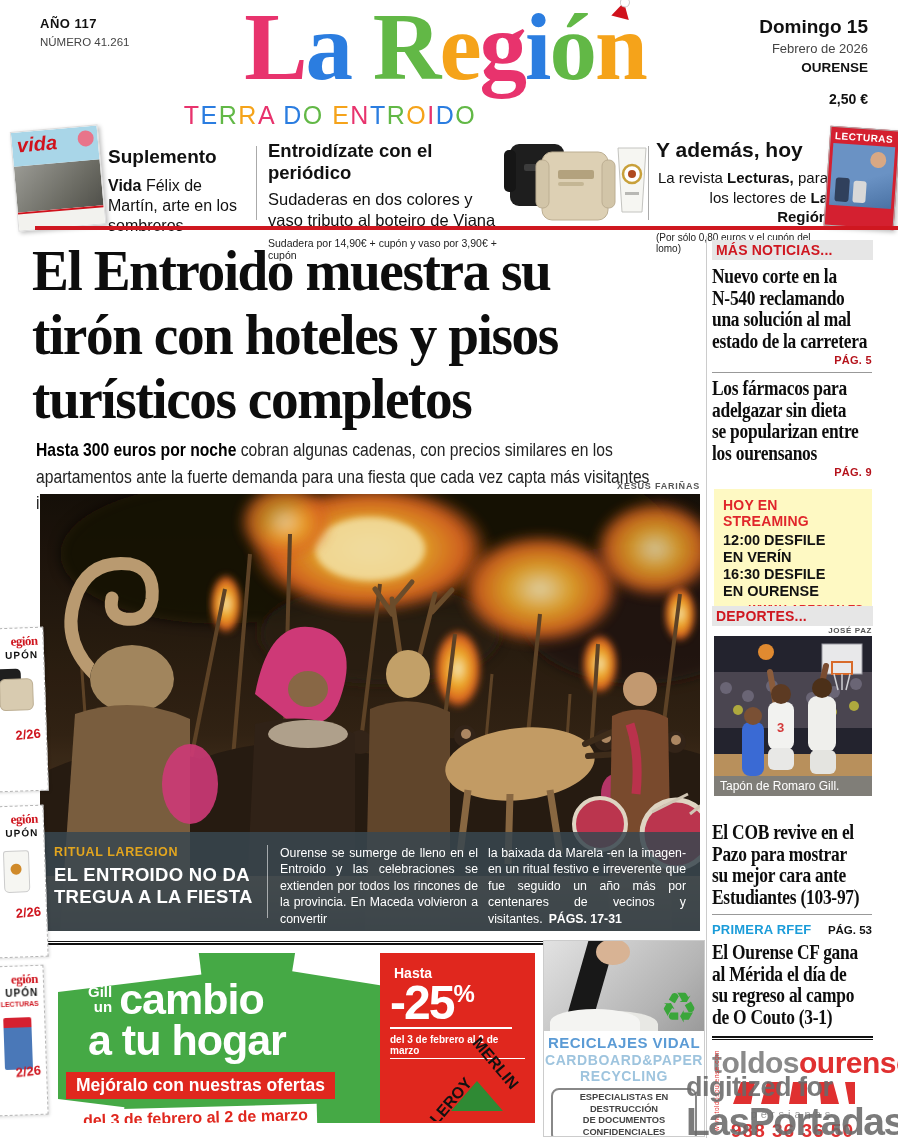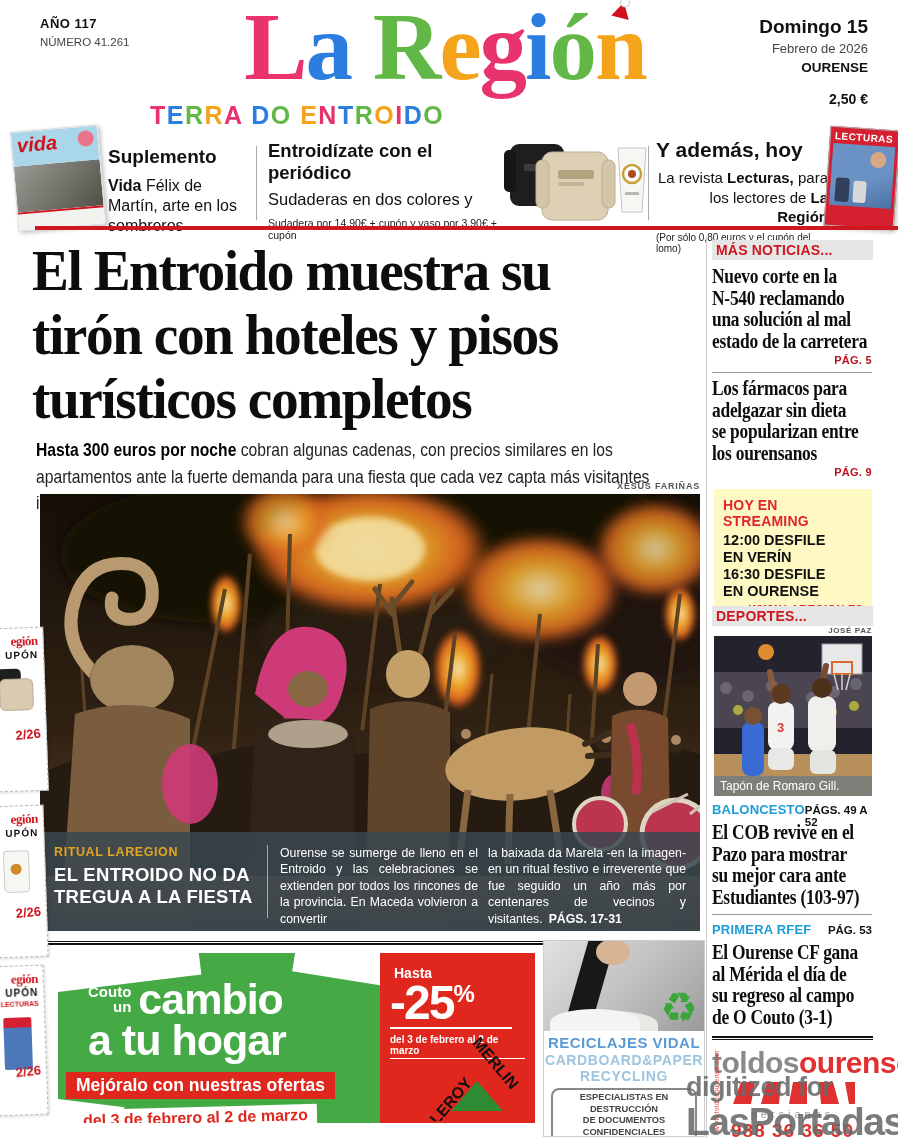--- a/index.html
+++ b/index.html
@@ -10,21 +10,21 @@
   
   .meta-left{left:40px;top:16px;}
   .meta-left .l1{font-size:13px;font-weight:bold;letter-spacing:.5px;}
   .meta-left .l2{font-size:11.5px;color:#444;margin-top:5px;}
   .masthead{left:140px;top:0;width:610px;text-align:center;
             font-family:"Liberation Serif","DejaVu Serif",serif;font-weight:bold;
             font-size:95px;line-height:1.0;letter-spacing:-2px;}
   .hat{left:613px;top:2px;width:0;height:0;border-left:9px solid transparent;
        border-right:9px solid transparent;border-bottom:16px solid #d0121c;transform:rotate(14deg);}
   .hat:after{content:"";position:absolute;left:-4px;top:-5px;width:8px;height:8px;border-radius:50%;background:#fff;border:1px solid #ccc;}
-  .tagline{left:150px;top:101px;width:360px;text-align:left;font-weight:bold;
+  .tagline{left:150px;top:101px;width:360px;text-align:center;font-weight:normal;
            font-size:25px;letter-spacing:1.5px;}
   .meta-right{right:30px;top:16px;text-align:right;}
   .meta-right .d1{font-size:19px;font-weight:bold;}
   .meta-right .d2{font-size:13px;color:#444;margin-top:3px;}
   .meta-right .d3{font-size:13.5px;font-weight:bold;margin-top:4px;}
   .meta-right .d4{font-size:14px;font-weight:bold;margin-top:16px;}
 
   
   .vida-card{left:14px;top:128px;width:86px;height:98px;background:#fff;border:1px solid #ddd;
              transform:rotate(-5deg);box-shadow:2px 2px 4px rgba(0,0,0,.25);overflow:hidden;}
@@ -194,21 +194,21 @@
     <div class="vida-photo"></div>
     <div class="vida-bot"></div>
   </div>
   <div class="abs sup-block">
     <div class="sup-kicker">Suplemento</div>
     <div class="sup-text"><b>Vida</b><span> Félix de Martín, arte en los sombreros</span></div>
   </div>
   <div class="abs vdiv" style="left:256px;top:146px;height:74px;"></div>
   <div class="abs promo-block">
     <div class="promo-title">Entroidízate con el periódico</div>
-    <div class="promo-line"><span>Sudaderas en dos colores y</span><br></div>
+    <div class="promo-line"><span>Sudaderas en dos colores y</span><br><span>vaso tributo al boteiro de Viana</span></div>
     <div class="promo-fine">Sudadera por 14,90€ + cupón y vaso por 3,90€ + cupón</div>
   </div>
   <svg class="abs products" width="152" height="90" viewBox="0 0 152 90">
     <rect x="12" y="8" width="54" height="62" rx="9" fill="#1e1e1e"></rect>
     <rect x="6" y="14" width="12" height="42" rx="5" fill="#161616"></rect>
     <rect x="26" y="28" width="28" height="7" rx="2" fill="#3c3c3c"></rect>
     <g>
       <rect x="44" y="16" width="66" height="68" rx="10" fill="#ddd0b4" stroke="#bcae92"></rect>
       <rect x="38" y="24" width="13" height="48" rx="6" fill="#d2c5a8" stroke="#bcae92"></rect>
       <rect x="104" y="24" width="13" height="48" rx="6" fill="#d2c5a8" stroke="#bcae92"></rect>
@@ -449,24 +449,20 @@
       <g>
         <path d="M104 64 L112 30" stroke="#7a4c30" stroke-width="6" stroke-linecap="round"></path>
         <rect x="94" y="60" width="28" height="56" rx="9" fill="#efefec"></rect>
         <circle cx="108" cy="52" r="10" fill="#4c3018"></circle>
         <rect x="96" y="114" width="26" height="24" rx="6" fill="#e4e4e0"></rect>
       </g>
     </svg>
     <div class="bbcap">Tapón de Romaro Gill.</div>
   </div>
 
-  <div class="abs sport-row" style="top:802px;">
-    <span class="sport-label">BALONCESTO</span>
-    <span class="sport-pages">PÁGS. 49 A 52</span>
-  </div>
   <div class="abs rail-hl" style="top:822px;">
       <div class="ln">El COB revive en el</div>
       <div class="ln">Pazo para mostrar</div>
       <div class="ln">su mejor cara ante</div>
       <div class="ln">Estudiantes (103-97)</div>
     </div>
   <div class="abs rail-rule" style="top:914px;"></div>
   <div class="abs sport-row" style="top:922px;">
     <span class="sport-label">PRIMERA RFEF</span>
     <span class="sport-pages">PÁG. 53</span>
@@ -495,21 +491,21 @@
     <div class="toldos-phone">988 36 36 50</div>
   </div>
 
   <div class="abs leroy">
     <div class="leroy-green">
       <div class="deco" style="left:-30px;top:-34px;width:170px;height:66px;transform:rotate(-7deg);"></div>
       <div class="deco" style="left:238px;top:-30px;width:120px;height:58px;transform:rotate(9deg);"></div>
       <div class="deco" style="left:-36px;top:148px;width:100px;height:46px;transform:rotate(7deg);"></div>
       <div class="lg-content">
         <div class="row1">
-          <div class="dale"><span>Couto</span><br><span>un</span></div>
+          <div class="dale"><span>Gill</span><br><span>un</span></div>
           <div class="big">cambio</div>
         </div>
         <div class="big">a tu hogar</div>
       </div>
       <div style="position:absolute;left:0;top:108px;width:322px;">
         <div class="lr-banner"><span>Mejóralo con nuestras </span><span class="x">ofertas</span></div><br>
         <div class="lr-dates">del 3 de febrero al 2 de marzo</div>
       </div>
     </div>
     <div class="leroy-red">

